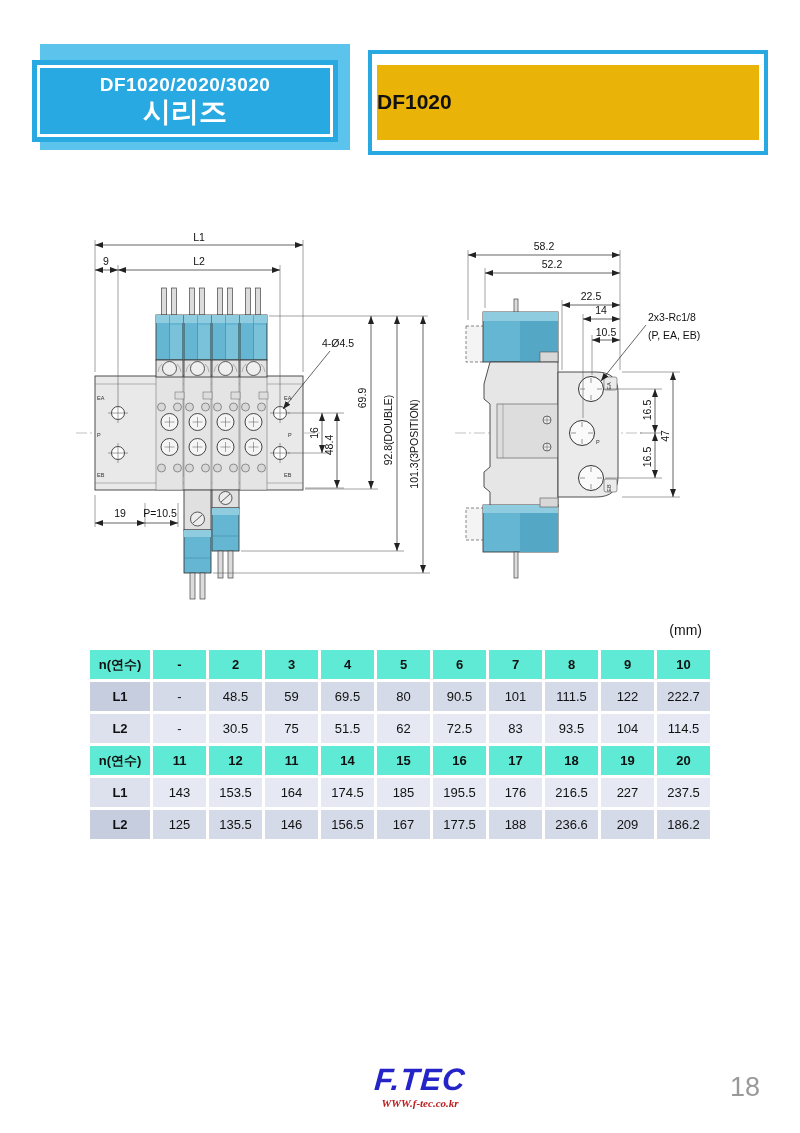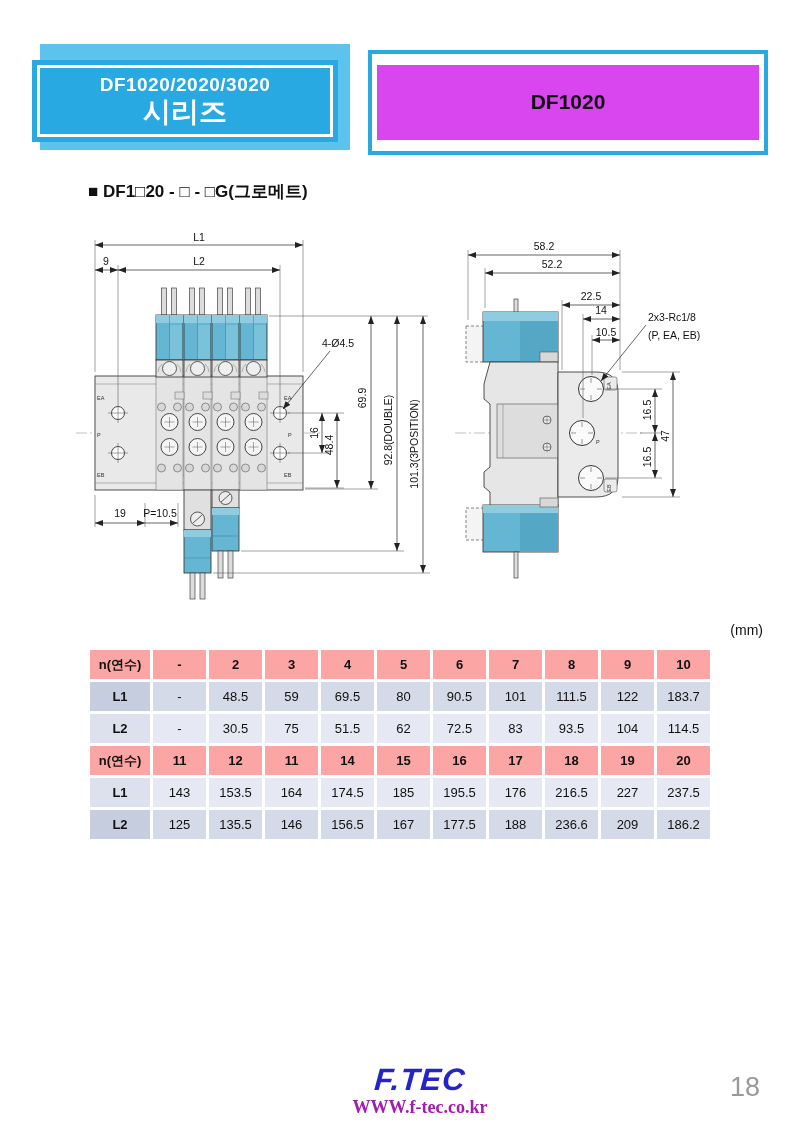--- a/index.html
+++ b/index.html
@@ -7,75 +7,74 @@
         font-family:"Liberation Sans",sans-serif;color:#111;}
 
   
   .title-left-back{position:absolute;left:40px;top:44px;width:310px;height:106px;background:#5cc3ec;}
   .title-left{position:absolute;left:32px;top:60px;width:306px;height:82px;background:#29a9e1;}
   .title-left-inner{position:absolute;left:5px;top:5px;right:5px;bottom:5px;border:3px solid #ffffff;
         display:flex;flex-direction:column;align-items:center;justify-content:center;color:#fff;font-weight:bold;line-height:1.15;}
   .title-left-l1{font-size:19px;letter-spacing:0.5px;}
   .title-left-l2{font-size:28px;}
   .title-right{position:absolute;left:368px;top:50px;width:392px;height:97px;background:#ffffff;border:4px solid #29a9e1;}
-  .title-right-band{position:absolute;left:5px;right:5px;top:11px;bottom:11px;background:#d946ef;
-        display:flex;flex-direction:column;align-items:center;justify-content:center;line-height:1.25;}
+  .title-right-band{position:absolute;left:5px;right:5px;top:11px;bottom:11px;background:#eab308;
+        display:flex;flex-direction:column;justify-content:center;line-height:1.25;}
   .title-right-l1{font-size:21px;font-weight:bold;}
   .title-right-l2{font-size:23px;font-family:"Liberation Serif",serif;}
 
   .section-label{position:absolute;left:88px;top:180px;font-size:17px;font-weight:bold;}
 
   
   svg{position:absolute;overflow:visible;}
   .dim{stroke:#222;stroke-width:.7;fill:none;}
   .ext{stroke:#555;stroke-width:.55;fill:none;}
   .cl{stroke:#999;stroke-width:.6;fill:none;stroke-dasharray:11 3 2 3;}
   .part{stroke:#3c3c3c;stroke-width:.9;}
   .thin{stroke:#777;stroke-width:.5;fill:none;}
   .dimtxt{font:10.5px "Liberation Sans",sans-serif;fill:#111;}
   .tinytxt{font:5.5px "Liberation Sans",sans-serif;fill:#333;}
   .mid{text-anchor:middle;}
 
   
-  .mm-label{position:absolute;left:653px;top:622px;width:110px;text-align:right;font-size:14px;}
+  .mm-label{position:absolute;left:592px;top:622px;width:110px;text-align:right;font-size:14px;}
   table.dims{position:absolute;left:87px;top:647px;border-collapse:separate;border-spacing:3px;table-layout:fixed;}
   table.dims td{height:29px;text-align:center;vertical-align:middle;font-size:13px;padding:0;}
-  tr.header td{background:#fca5a5;font-weight:bold;}
+  tr.header td{background:#5eead4;font-weight:bold;}
   tr.dark td{background:#d5dae8;}
   tr.dark td.lab{background:#c6cddf;}
   tr.light td{background:#e6e9f3;}
   tr.light td.lab{background:#dce1ed;}
   td.lab{font-weight:bold;}
 
   
   .footer{position:absolute;left:330px;top:1064px;width:180px;text-align:center;}
   .logo{font-size:31px;font-weight:bold;font-style:italic;color:#2424c8;transform:skewX(-4deg);
         letter-spacing:1px;line-height:1;}
-  .logo-url{font-size:18px;font-weight:bold;font-family:"Liberation Serif",serif;color:#a21caf;margin-top:2px;}
+  .logo-url{font-size:11px;font-weight:bold;font-family:"Liberation Serif",serif;color:#b91c1c;margin-top:2px;font-style:italic;}
   .page-num{position:absolute;left:700px;top:1072px;width:60px;text-align:right;font-size:27px;color:#999;}
 </style>
 </head>
 <body>
 
 <div class="page">
 
   <div class="title-left-back"></div>
   <div class="title-left">
     <div class="title-left-inner">
       <div class="title-left-l1">DF1020/2020/3020</div>
       <div class="title-left-l2">시리즈</div>
     </div>
   </div>
   <div class="title-right">
     <div class="title-right-band">
       <div class="title-right-l1">DF1020</div>
     </div>
   </div>
 
-  <div class="section-label">■ DF1□20 - □ - □G(그로메트)</div>
 
   <svg style="left:70px;top:230px" width="365" height="395" viewBox="70 230 365 395">
     <defs>
       <marker id="fme" markerUnits="userSpaceOnUse" markerWidth="9" markerHeight="7" refX="8" refY="3" orient="auto">
           <path d="M0,0 L8,3 L0,6 z" fill="#222"></path>
         </marker>
       <marker id="fms" markerUnits="userSpaceOnUse" markerWidth="9" markerHeight="7" refX="0" refY="3" orient="auto">
           <path d="M8,0 L0,3 L8,6 z" fill="#222"></path>
         </marker>
     </defs>
@@ -436,21 +435,21 @@
           <td class="lab">L1</td>
           <td>-</td>
           <td>48.5</td>
           <td>59</td>
           <td>69.5</td>
           <td>80</td>
           <td>90.5</td>
           <td>101</td>
           <td>111.5</td>
           <td>122</td>
-          <td>183.7</td>
+          <td>222.7</td>
         </tr>
         <tr class="light">
           <td class="lab">L2</td>
           <td>-</td>
           <td>30.5</td>
           <td>75</td>
           <td>51.5</td>
           <td>62</td>
           <td>72.5</td>
           <td>83</td>

